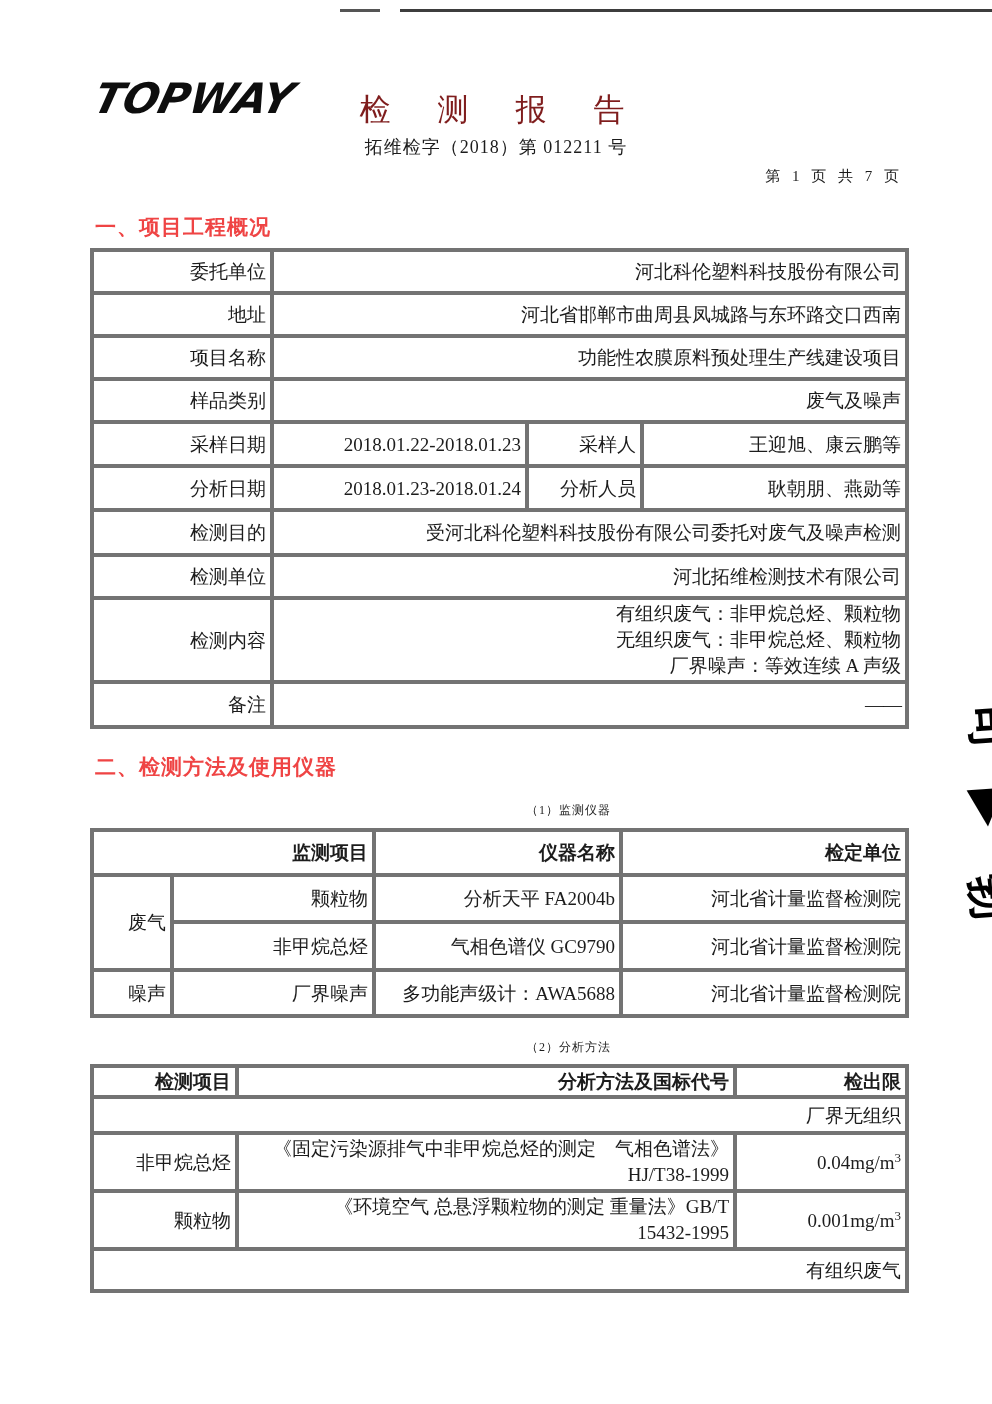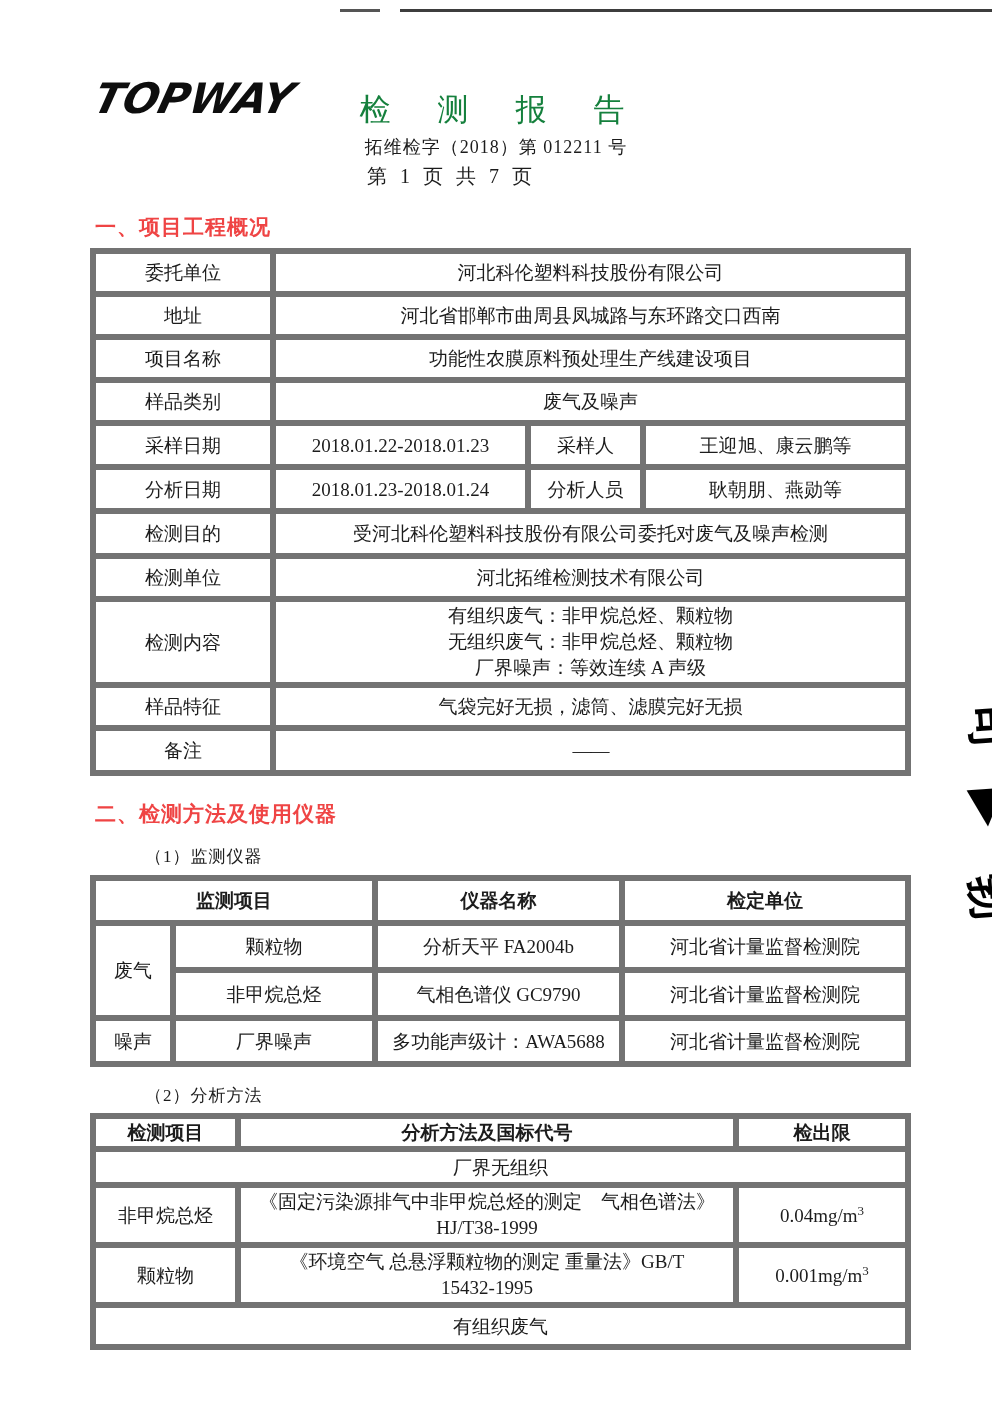--- a/index.html
+++ b/index.html
@@ -26,48 +26,48 @@
     position:absolute; left:95px; top:78px;
     font-family:"DejaVu Sans", sans-serif;
     font-weight:900; font-style:italic;
     font-size:42px; letter-spacing:0px; line-height:1;
     transform:skewX(-14deg);
     color:#0e0e0e;
   }
   .title-block { padding-top:92px; text-align:center; }
   .report-title {
     font-size:31px; line-height:36px; letter-spacing:8px;
-    color:#15803d;
+    color:#7f1d1d;
   }
   .doc-number {
     margin-top:7px; font-size:18px; line-height:24px; letter-spacing:1px;
   }
   .page-info {
     margin-top:4px; margin-right:89px;
-    text-align:center; font-size:20px; line-height:26px; letter-spacing:4px;
+    text-align:right; font-size:15px; line-height:26px; letter-spacing:4px;
   }
   
   .section-heading {
     margin:24px 0 0 95px;
     font-size:21px; line-height:28px; font-weight:bold; color:#ef4444;
     letter-spacing:1px;
   }
   .sub-heading {
     margin:16px 0 0 145px;
-    font-size:17px; line-height:26px; letter-spacing:1px;
+    font-size:12px; line-height:26px; letter-spacing:1px;text-align:center;
   }
   
   table.tbl {
     margin-left:90px; width:815px;
     border-collapse:collapse; table-layout:fixed;
     border:3px solid #141414;
   }
   .tbl td, .tbl th {
-    border:6px solid #737373;
-    text-align:center; vertical-align:middle;
+    border:4px solid #737373;
+    text-align:right; vertical-align:middle;
     font-size:19px; line-height:25px;
     font-weight:normal;
     padding:1px 4px;
     overflow:hidden;
   }
   .tbl th { font-weight:bold; }
   .t1 { margin-top:7px; }
   .t1 .h43 { height:43px; } .t1 .h44 { height:44px;margin-top:24px; }
   .t1 .h45 { height:45px; } .t1 .h80 { height:80px;margin-top:9px; }
   .content-lines div { line-height:26px; }
@@ -160,24 +160,20 @@
     </tr>
     <tr>
       <td class="h80">检测内容</td>
       <td colspan="3" class="content-lines">
         <div>有组织废气：非甲烷总烃、颗粒物</div>
         <div>无组织废气：非甲烷总烃、颗粒物</div>
         <div>厂界噪声：等效连续 A 声级</div>
       </td>
     </tr>
     <tr>
-      <td class="h43">样品特征</td>
-      <td colspan="3">气袋完好无损，滤筒、滤膜完好无损</td>
-    </tr>
-    <tr>
       <td class="h45">备注</td>
       <td colspan="3" class="remark-dash">——</td>
     </tr>
   </tbody>
     </table>
 
   <div class="section-heading">二、检测方法及使用仪器</div>
 
   <div class="sub-heading">（1）监测仪器</div>
 

